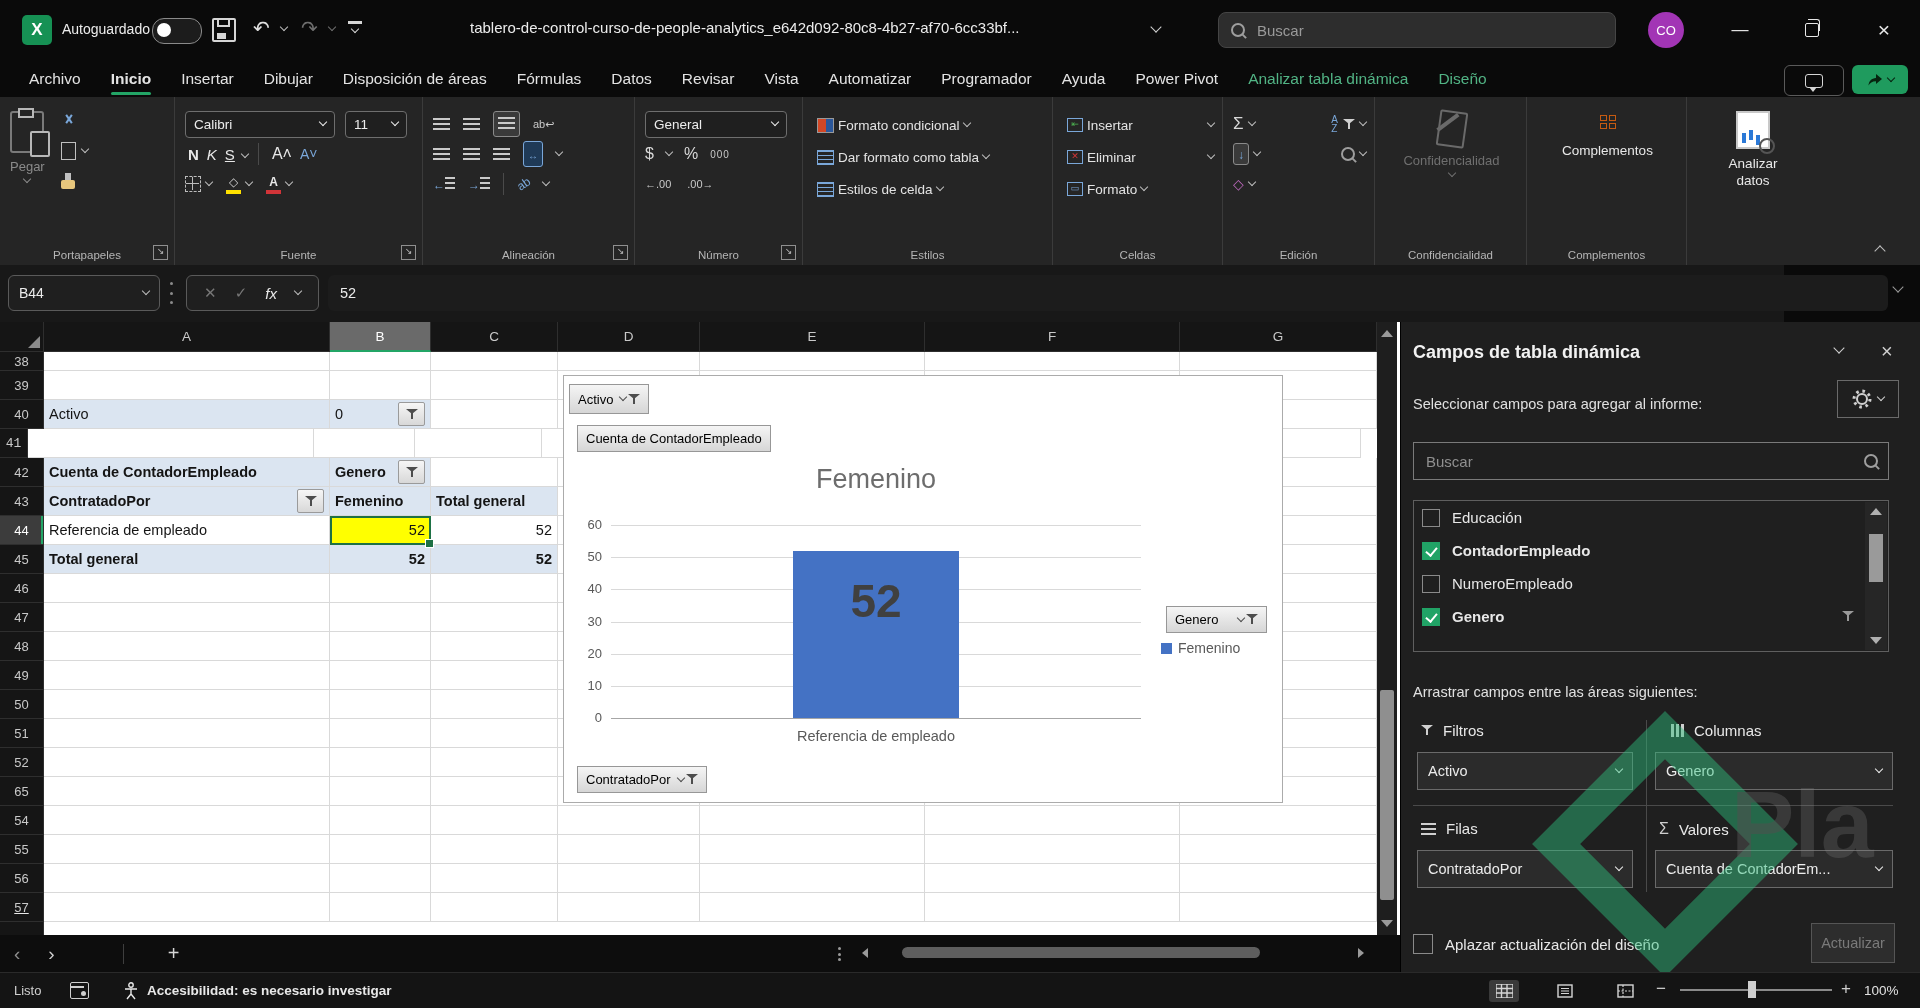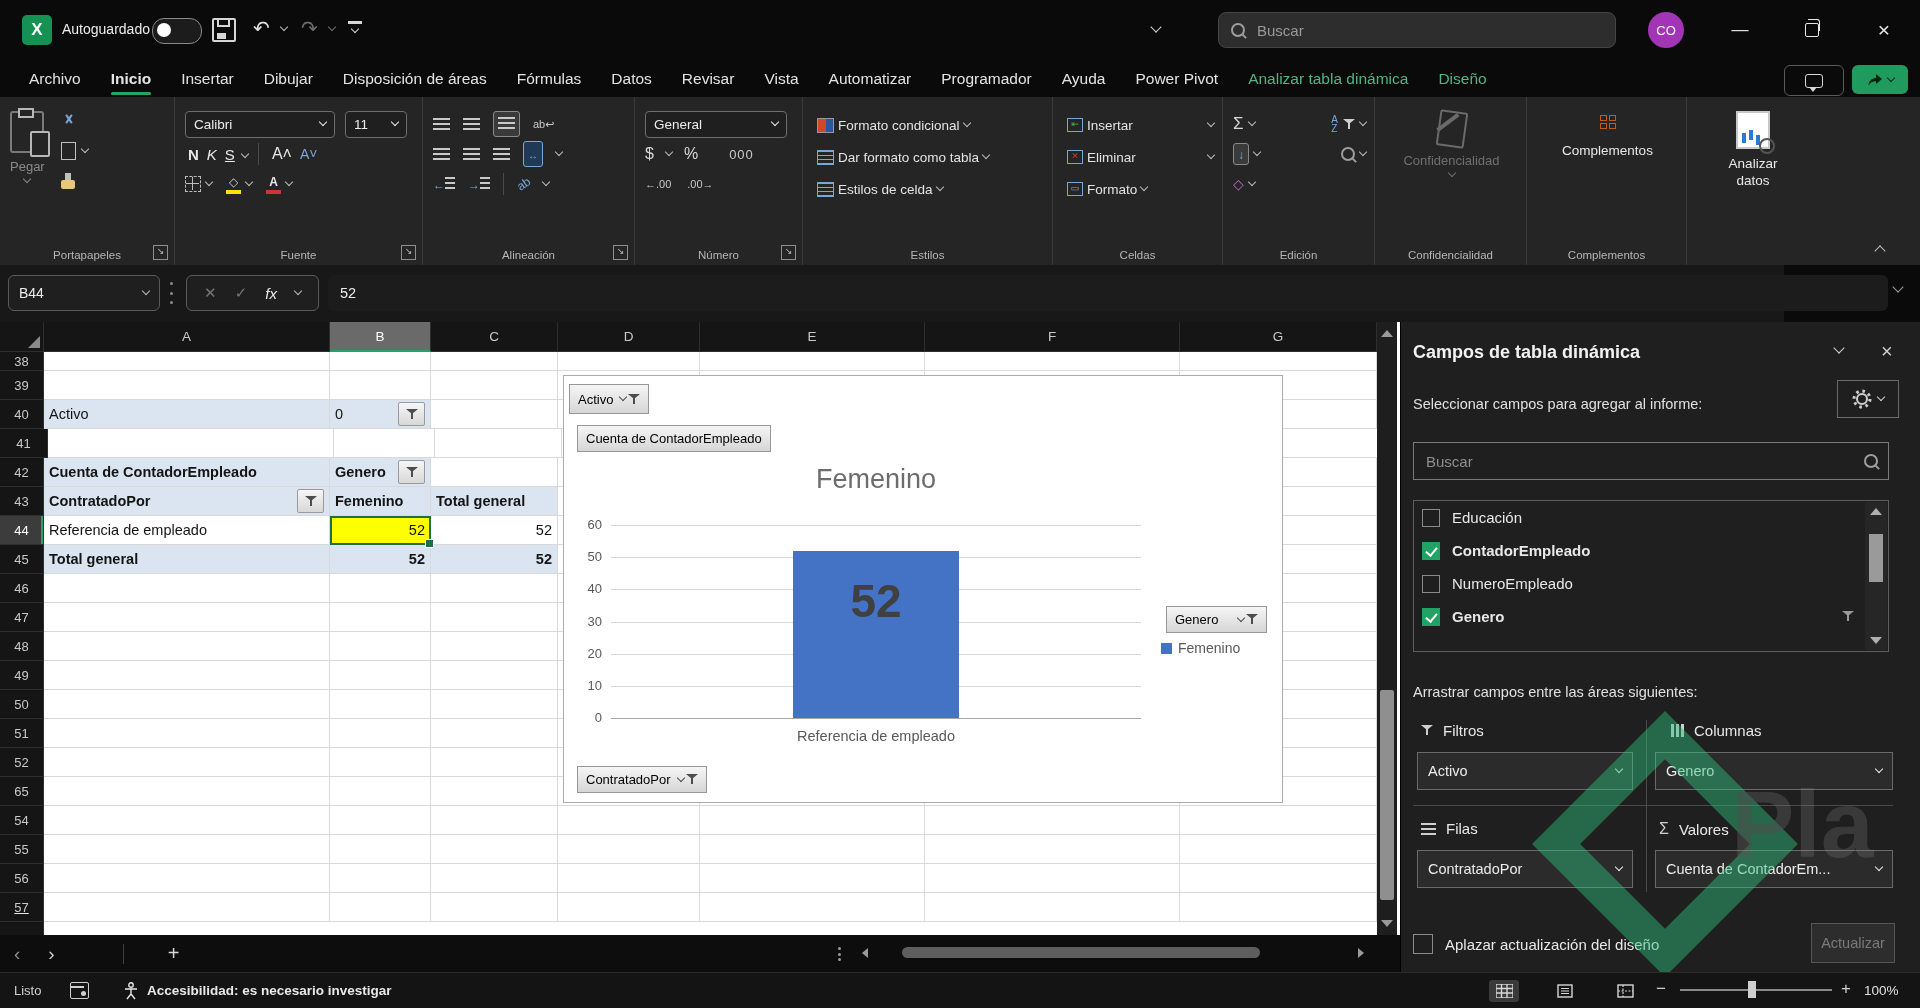--- a/index.html
+++ b/index.html
@@ -211,20 +211,21 @@
     <div id="xl-logo" class="abs">X</div>
     <span id="autosave-label" class="abs">Autoguardado</span>
     <div id="autosave-toggle" class="abs"></div>
     <span class="ico-save"></span>
     <span class="abs tb-glyph" style="left:253px;top:16px;">↶</span>
     <span class="abs chev sm" style="left:281px;top:28px;color:#bdbdbd;"></span>
     <span class="abs tb-glyph dim" style="left:301px;top:16px;">↷</span>
     <span class="abs chev sm" style="left:329px;top:28px;color:#6f6f6f;"></span>
     <span class="abs" style="left:348px;top:21px;width:14px;height:3px;background:#d6d6d6;"></span>
     <span class="abs chev sm" style="left:352px;top:30px;color:#d6d6d6;"></span>
+    <span id="filename" class="abs">tablero-de-control-curso-de-people-analytics_e642d092-80c8-4b27-af70-6cc33bf...</span>
     <span class="abs chev" style="left:1152px;top:27px;color:#d0d0d0;"></span>
     <div id="search-box" class="abs flex">
       <span class="ico-search"></span>
       <input placeholder="Buscar" style="">
     </div>
     <div id="avatar" class="abs">CO</div>
     <div class="abs winbtn" style="left:1717px;">—</div>
     <div class="abs winbtn" style="left:1789px;">
         <span class="ico-restore"></span>
       </div>
@@ -352,21 +353,21 @@
       <div class="rrow">
           <div class="selectbox" style="width:142px;">
             <span>General</span>
             <span class="chev sm"></span>
           </div>
         </div>
       <div class="rrow" style="gap:12px;">
         <span style="font-size:16px;color:#d8d8d8;">$</span>
         <span class="chev sm" style="color:#bdbdbd;"></span>
         <span style="font-size:16px;color:#d8d8d8;">%</span>
-        <span style="font-size:13px;color:#c9c9c9;letter-spacing:1px;margin-left:19px;">000</span>
+        <span style="font-size:10px;color:#c9c9c9;letter-spacing:1px;">000</span>
       </div>
       <div class="rrow" style="gap:16px;">
         <span style="font-size:11px;color:#c9c9c9;">←.00</span>
         <span style="font-size:11px;color:#c9c9c9;">.00→</span>
       </div>
       <span class="glabel">Número</span>
       <span class="launcher">↘</span>
     </div>
 
     <div class="rgroup" style="width:250px;">
@@ -544,21 +545,21 @@
               <span class="funnel"></span>
             </span>
           </div>
           <div class="gc" style="width: 127px;"></div>
           <div class="gc" style="width: 142px;"></div>
           <div class="gc" style="width: 225px;"></div>
           <div class="gc" style="width: 255px;"></div>
           <div class="gc" style="width: 197px;"></div>
         </div>
         <div class="grow" style="height: 29px;">
-          <div class="rowh" style="width: 48px;">41</div>
+          <div class="rowh" style="width: 28px; font-family: Liberation Mono, monospace;">41</div>
           <div class="gc" style="width: 286px;"></div>
           <div class="gc" style="width: 101px;"></div>
           <div class="gc" style="width: 127px;"></div>
           <div class="gc" style="width: 142px;"></div>
           <div class="gc" style="width: 225px;"></div>
           <div class="gc" style="width: 255px;"></div>
           <div class="gc" style="width: 197px;"></div>
         </div>
         <div class="grow" style="height: 29px;">
           <div class="rowh" style="width: 44px;">42</div>

